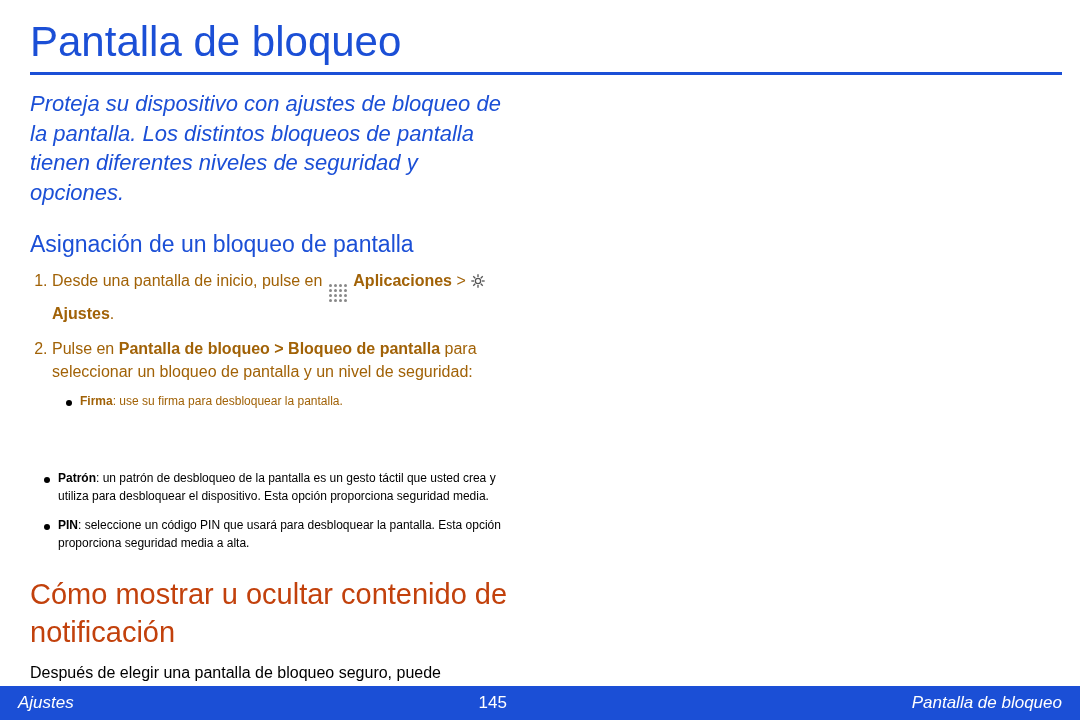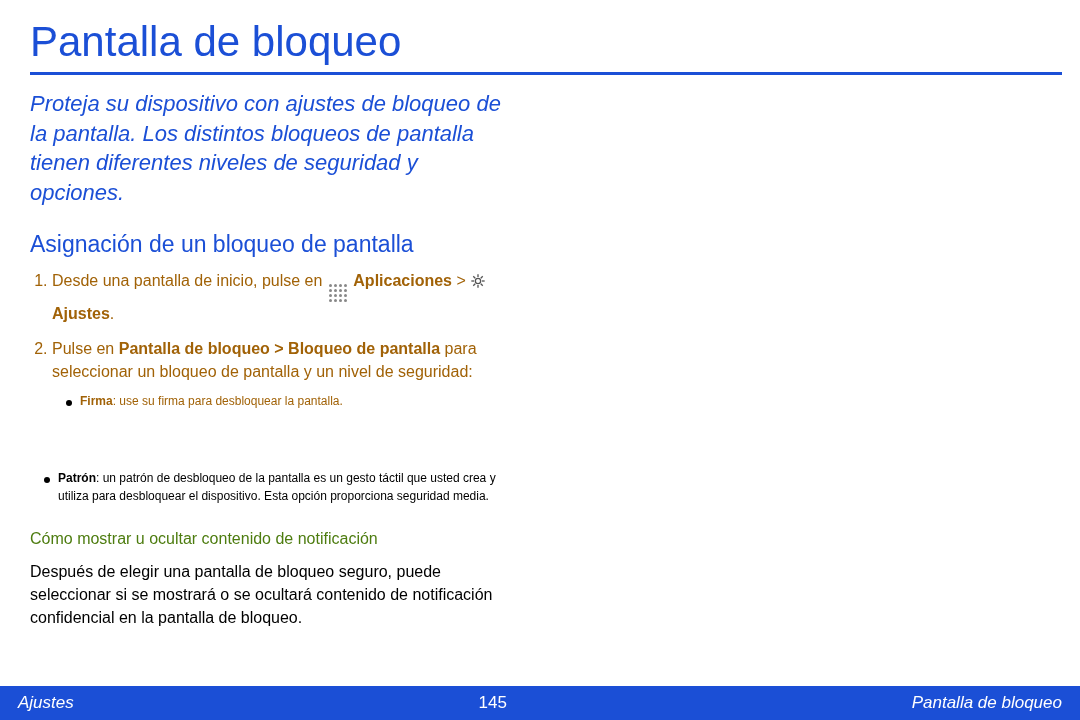--- a/index.html
+++ b/index.html
@@ -40,22 +40,22 @@
   }
   .h2 {
     color: #1b4fd6;
     font-size: 23px;
     line-height: 1.25;
     font-weight: 400;
     margin-bottom: 10px;
     font-family: "Helvetica Neue", Arial, sans-serif;
   }
   .h3 {
-    color: #4d7c0f;
-    font-size: 16px;
+    color: #c2410c;
+    font-size: 29px;
     line-height: 1.3;
     font-weight: 400;
     margin: 24px 0 10px 0;
     font-family: "Helvetica Neue", Arial, sans-serif;
   }
   ol.steps {
     list-style: decimal;
     padding-left: 22px;
     font-size: 16px;
     color: #a16207;
@@ -176,20 +176,21 @@
           <ul class="bullets">
             <li><span class="b">Firma</span><span>: use su firma para desbloquear la pantalla.</span></li>
           </ul>
         </li>
       </ol>
     </div>
 
     <div class="col">
       <ul class="bullets" style="padding-left:14px; margin-top:0;">
         <li><span class="b">Patrón</span><span>: un patrón de desbloqueo de la pantalla es un gesto táctil que usted crea y utiliza para desbloquear el dispositivo. Esta opción proporciona seguridad media.</span></li>
+        <li><span class="b">PIN</span><span>: seleccione un código PIN que usará para desbloquear la pantalla. Esta opción proporciona seguridad media a alta.</span></li>
       </ul>
 
       <div class="h3">Cómo mostrar u ocultar contenido de notificación</div>
       <p class="para">Después de elegir una pantalla de bloqueo seguro, puede seleccionar si se mostrará o se ocultará contenido de notificación confidencial en la pantalla de bloqueo.</p>
 
     </div>
   </div>
 
   <div class="footer">
     <span>Ajustes</span>

